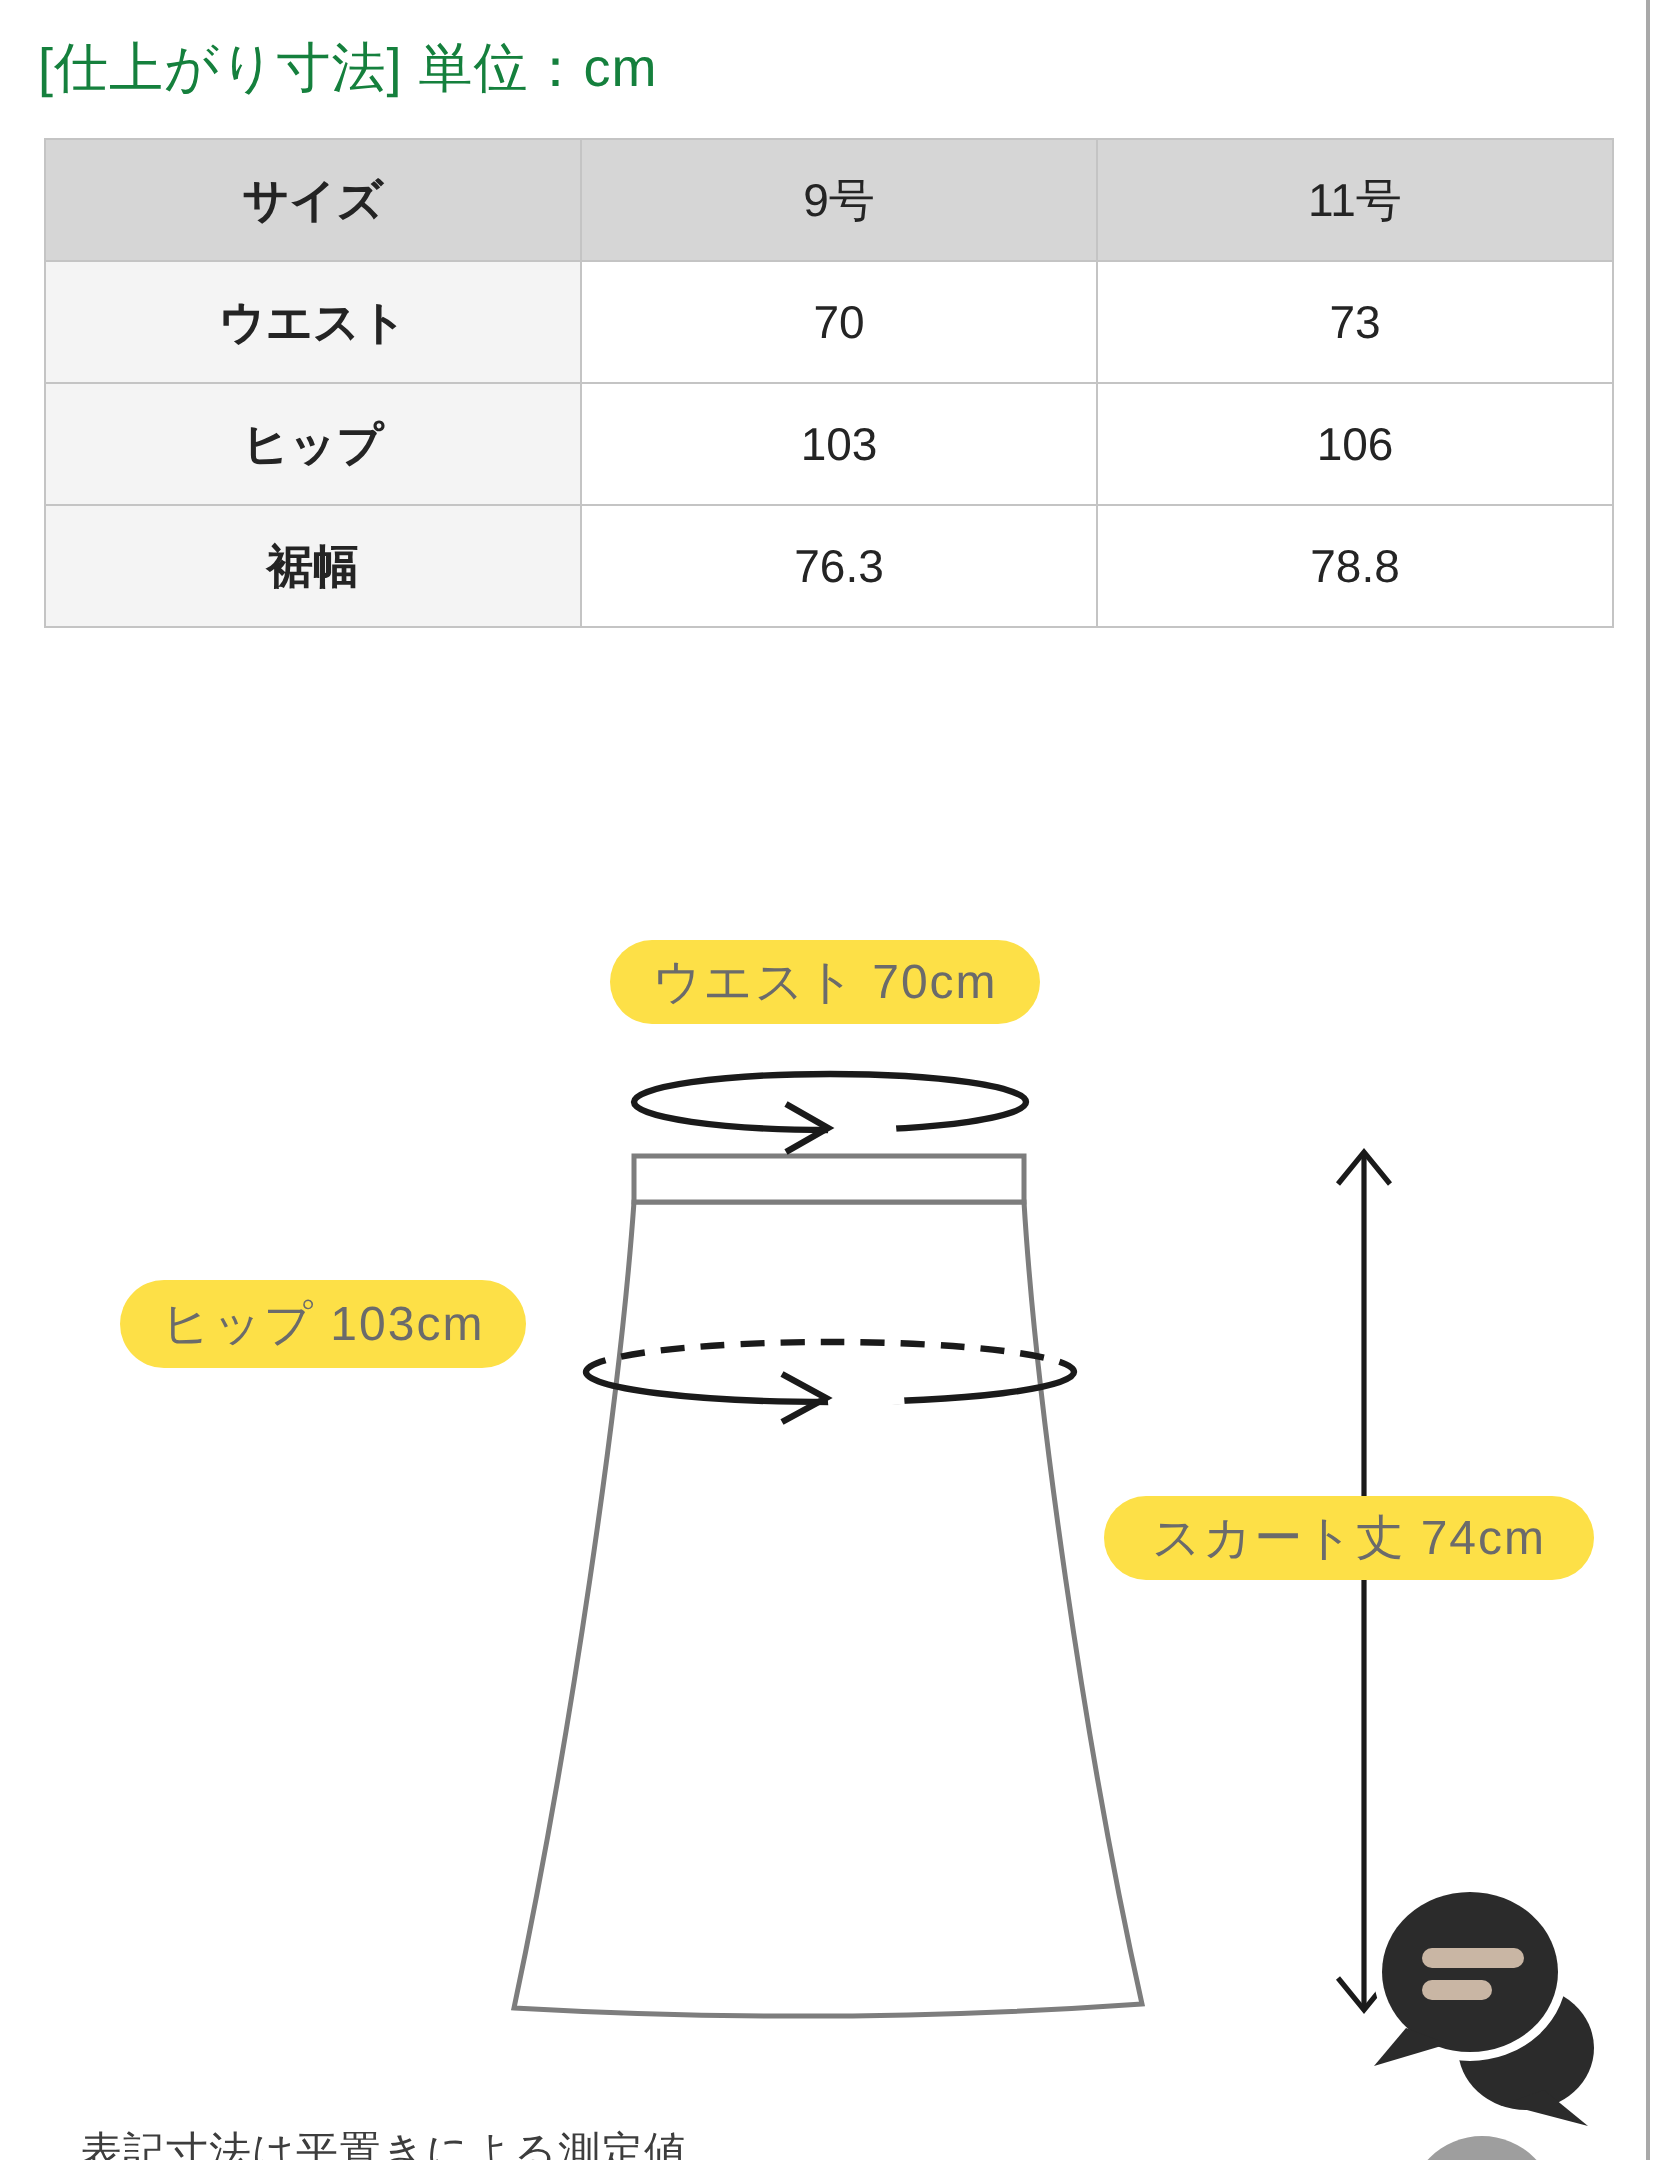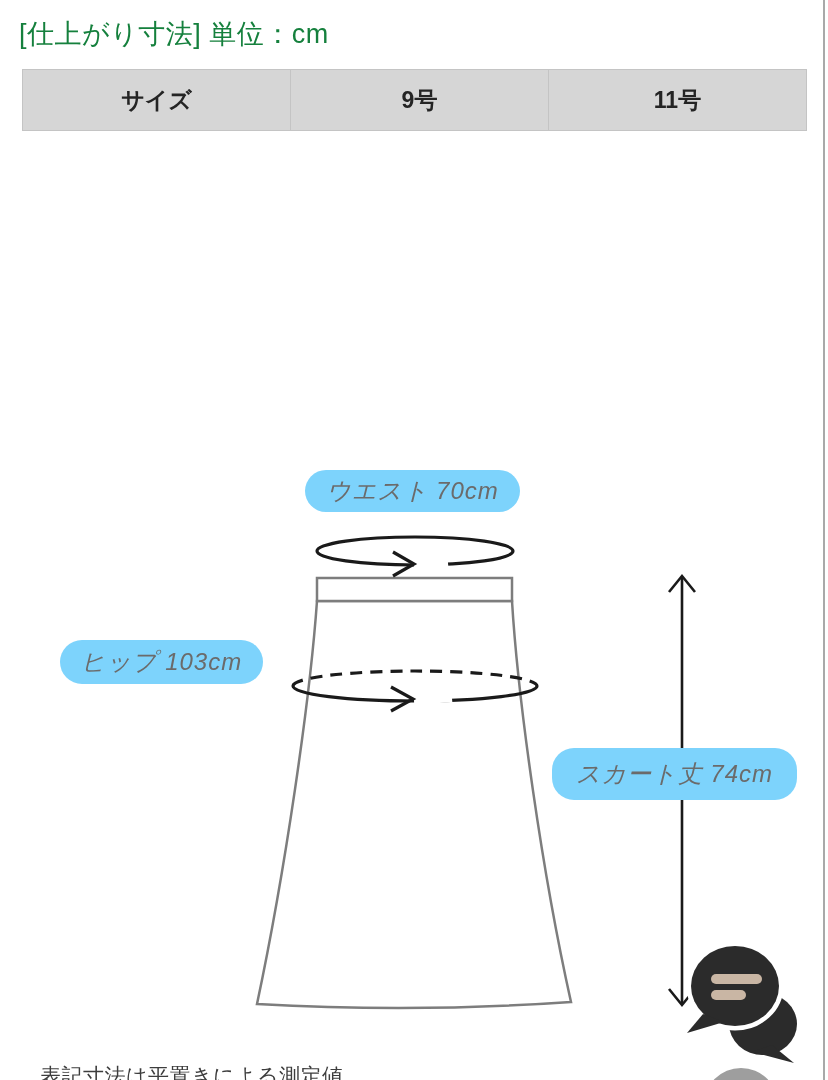--- a/index.html
+++ b/index.html
@@ -24,55 +24,69 @@
     border-collapse:collapse; table-layout:fixed;
     width:785px;
   }
   .size-table td, .size-table th {
     border:1px solid #c4c4c4;
     height:61px;
     text-align:center; vertical-align:middle;
     font-size:23px; color:#242424;
   }
   .size-table th.label-head { background:#d6d6d6; font-weight:bold; width:268px; }
-  .size-table th.num-head  { background:#d6d6d6; font-weight:700; }
+  .size-table th.num-head  { background:#d6d6d6; font-weight:400; }
   .size-table td.row-label { background:#f4f4f4; font-weight:bold; }
   .size-table td.cell-val  { background:#ffffff; font-weight:400; }
 
   .diagram-svg { position:absolute; left:0; top:440px; z-index:1; }
 
   .pill {
     position:absolute; z-index:2;
-    background:#7dd3fc; border-radius:22px;
+    background:#fde047; border-radius:22px;
     display:flex; align-items:center; justify-content:center;
     font-size:24px; color:#6b6b6b; letter-spacing:1px;
     white-space:nowrap;
-    font-style:italic;
   }
   .pill-waist  { left:305px; top:470px; width:215px; height:42px; }
   .pill-hip    { left:60px;  top:640px; width:203px; height:44px; }
-  .pill-length { left:552px; top:748px; width:245px; height:52px; }
+  .pill-length { left:552px; top:748px; width:245px; height:42px; }
 
   .footnote {
     position:absolute; left:40px; top:1062px;
     font-size:21px; color:#3d3d3d; letter-spacing:0.5px;
     white-space:nowrap;
   }
 </style>
 </head>
 <body>
 
 <div class="page-title">[仕上がり寸法] 単位：cm</div>
 
 <table class="size-table">
   <tbody>
     <tr>
       <th class="label-head">サイズ</th>
       <th class="num-head">9号</th>
       <th class="num-head">11号</th>
+    </tr>
+    <tr>
+      <td class="row-label">ウエスト</td>
+      <td class="cell-val">70</td>
+      <td class="cell-val">73</td>
+    </tr>
+    <tr>
+      <td class="row-label">ヒップ</td>
+      <td class="cell-val">103</td>
+      <td class="cell-val">106</td>
+    </tr>
+    <tr>
+      <td class="row-label">裾幅</td>
+      <td class="cell-val">76.3</td>
+      <td class="cell-val">78.8</td>
     </tr>
   </tbody>
 </table>
 
 <svg class="diagram-svg" width="828" height="640" viewBox="0 440 828 640" xmlns="http://www.w3.org/2000/svg">
 
   <path d="M317,601 L512,601 C518,700 542,872 571,1002 Q415,1013 257,1004 C285,872 310,700 317,601 Z" fill="#ffffff" stroke="#7d7d7d" stroke-width="2.5"></path>
 
   <rect x="317" y="578" width="195" height="23" fill="#ffffff" stroke="#7d7d7d" stroke-width="2.5"></rect>
 

